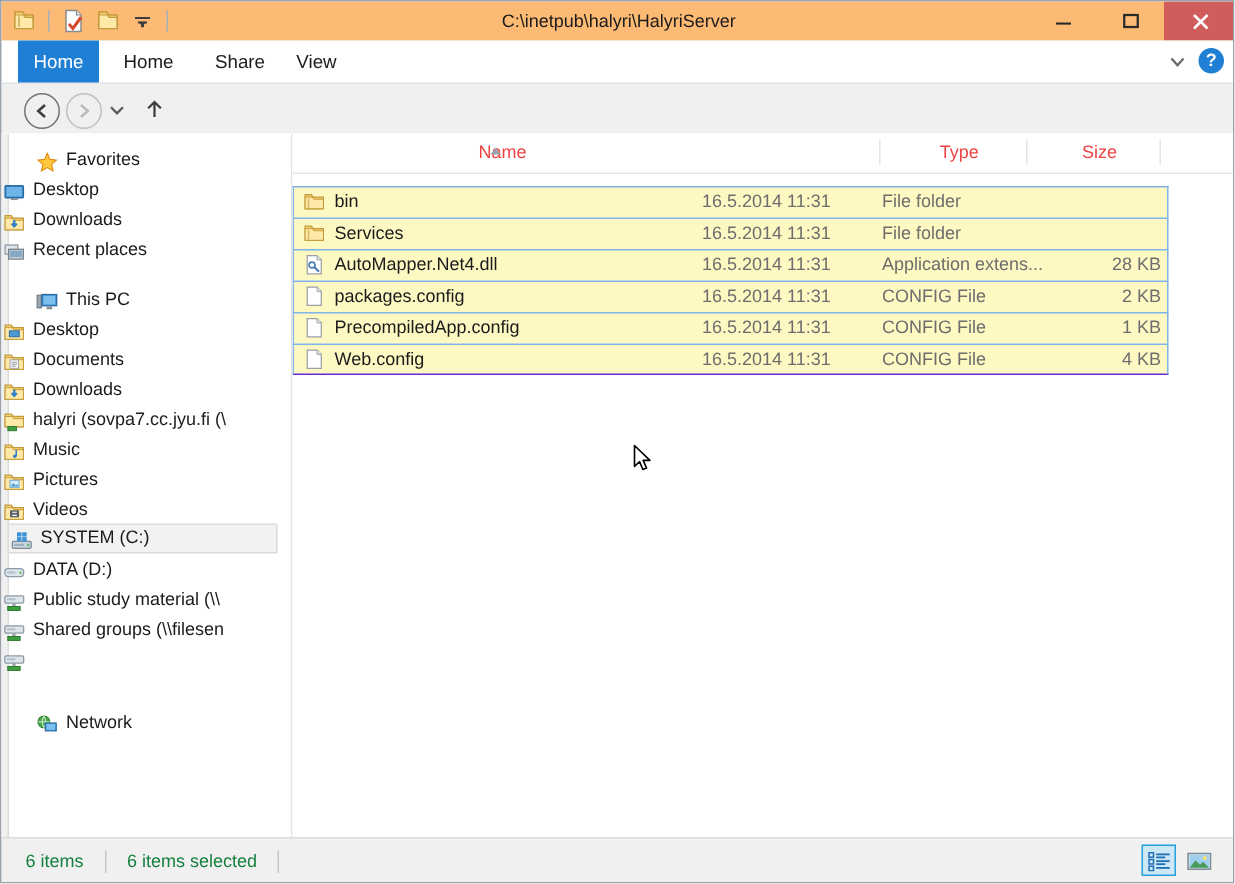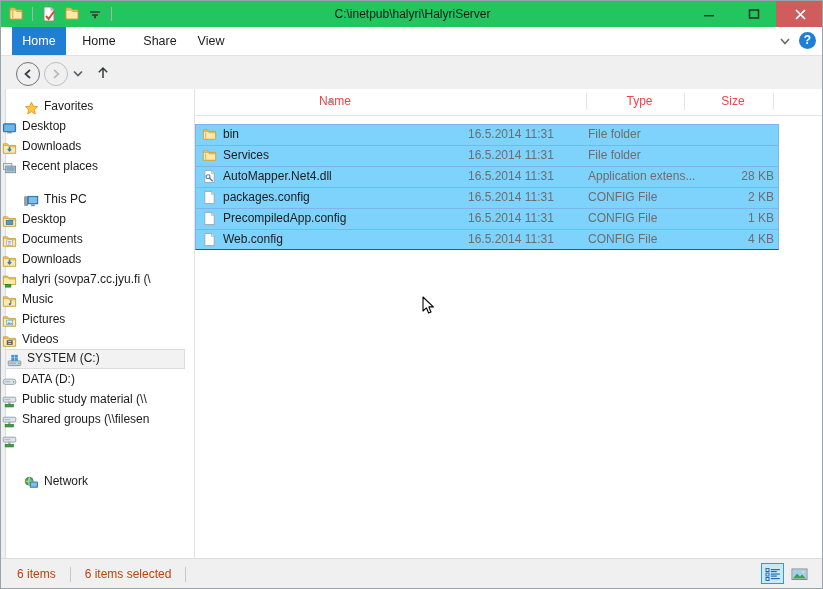--- a/index.html
+++ b/index.html
@@ -22,21 +22,21 @@
     font-size: 12px;
     color: #000;
   }
 
   
   #titlebar {
     position: absolute;
     left: 0; top: 0;
     width: 823px;
     height: 26px;
-    background: #22c55e;
+    background: #fdba74;
     border-bottom: 1px solid #cfd6dd;
   }
   #qat {
     position: absolute;
     left: 6px; top: 3px;
     height: 20px;
     display: flex;
     align-items: center;
     gap: 5px;
   }
@@ -306,21 +306,21 @@
   #rows {
     position: absolute;
     left: 0; top: 35px;
     width: 629px;
   }
   .frow {
     position: relative;
     height: 21px;
     width: 584px;
     box-sizing: border-box;
-    background: #7dd3fc;
+    background: #fef9c3;
     border: 1px solid #7eb4ea;
     border-bottom: none;
     display: block;
   }
   .frow:last-child { border-bottom: 1px solid #6d28d9; }
   .fcell {
     position: absolute;
     top: 0;
     height: 19px;
     line-height: 19px;
@@ -354,21 +354,21 @@
     border-top: 1px solid #dcdcdc;
   }
   #status-left {
     position: absolute;
     left: 16px; top: 0;
     height: 30px;
     line-height: 30px;
     display: flex;
     align-items: center;
     font-size: 12px;
-    color: #c2410c;
+    color: #15803d;
   }
   .status-sep {
     width: 1px; height: 15px;
     background: #c8c8c8;
     margin: 0 14px;
   }
   #view-btns {
     position: absolute;
     right: 13px; top: 4px;
     display: flex;

